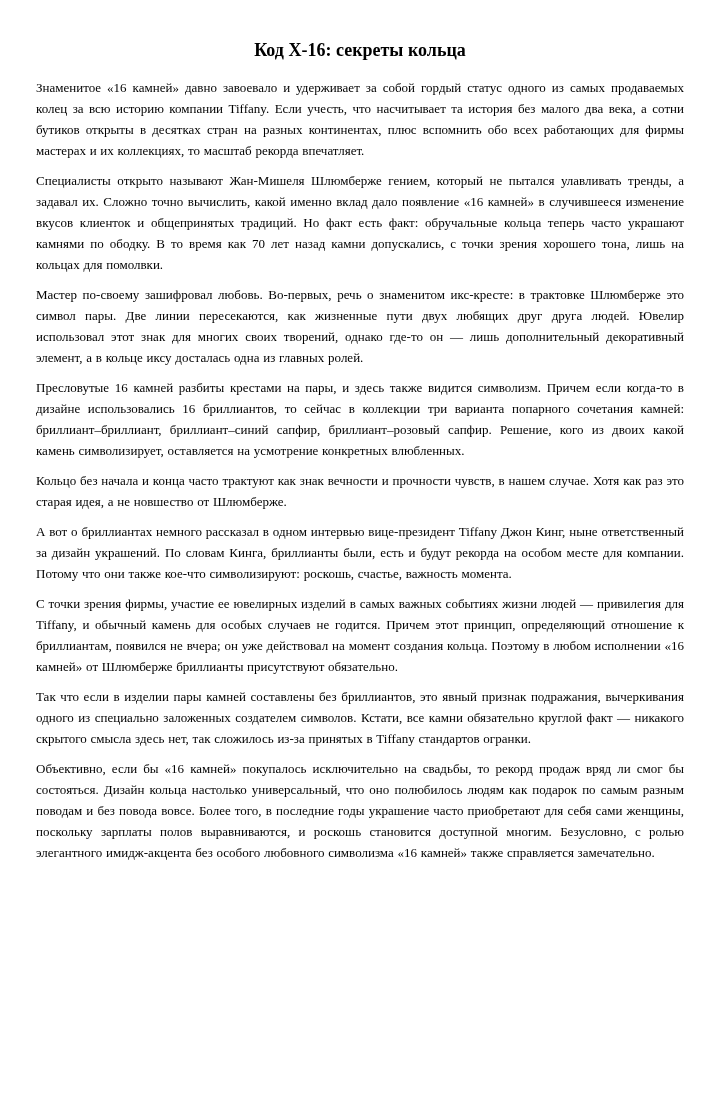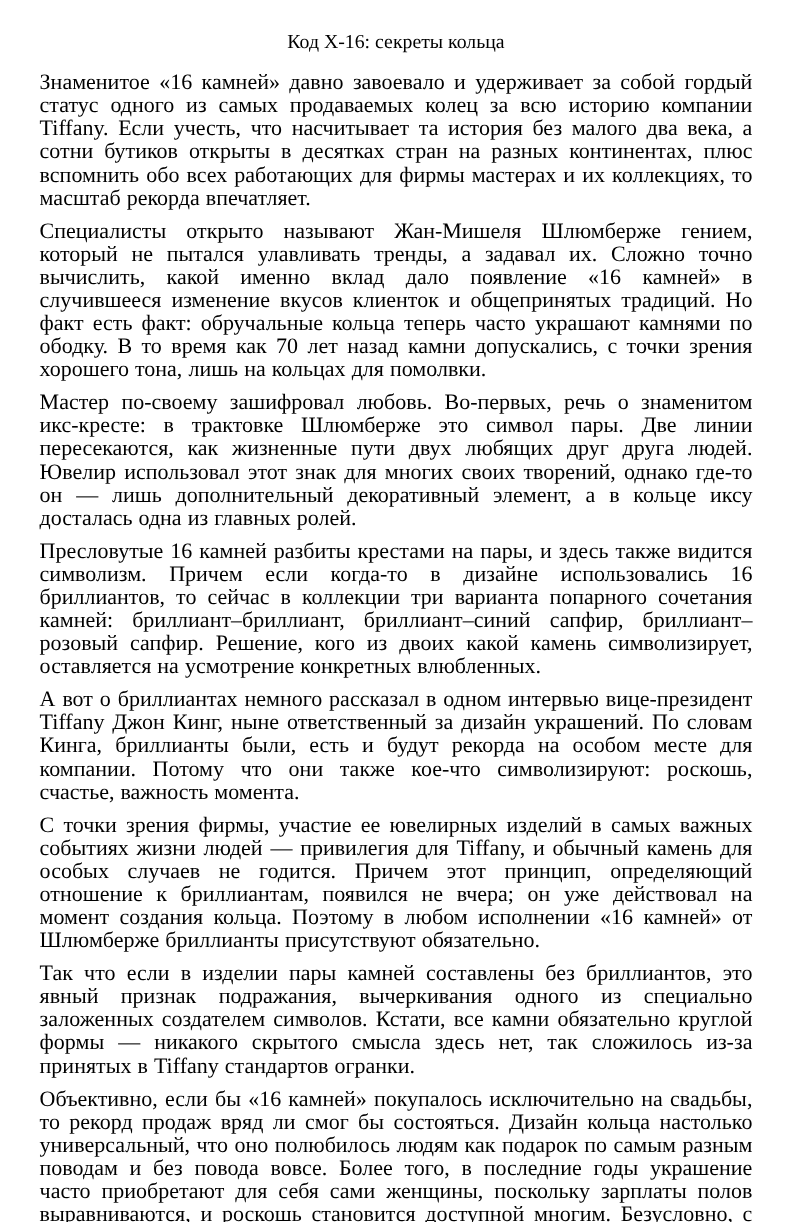--- a/index.html
+++ b/index.html
@@ -17,38 +17,39 @@
   .page {
     box-sizing: border-box;
     width: 720px;
     height: 1111px;
     padding: 24px 36px 20px 36px;
     background: #ffffff;
   }
   .doc-title {
     font-size: 18px;
     line-height: 24px;
-    font-weight: normal;
+    font-weight: bold;
     text-align: center;
-    margin: 2px 0 15px 0;
+    margin: 14px 0 15px 0;
   }
   .doc-paragraph {
-    font-size: 20px;
+    font-size: 13px;
     line-height: 21px;
     text-align: justify;
     margin: 0 0 9px 0;
     word-spacing: 0.5px;
   }
 </style>
 </head>
 <body>
 
 <div class="page">
   <h1 class="doc-title">Код X-16: секреты кольца</h1>
   <p class="doc-paragraph">Знаменитое «16 камней» давно завоевало и удерживает за собой гордый статус одного из самых продаваемых колец за всю историю компании Tiffany. Если учесть, что насчитывает та история без малого два века, а сотни бутиков открыты в десятках стран на разных континентах, плюс вспомнить обо всех работающих для фирмы мастерах и их коллекциях, то масштаб рекорда впечатляет.</p>
   <p class="doc-paragraph">Специалисты открыто называют Жан-Мишеля Шлюмберже гением, который не пытался улавливать тренды, а задавал их. Сложно точно вычислить, какой именно вклад дало появление «16 камней» в случившееся изменение вкусов клиенток и общепринятых традиций. Но факт есть факт: обручальные кольца теперь часто украшают камнями по ободку. В то время как 70 лет назад камни допускались, с точки зрения хорошего тона, лишь на кольцах для помолвки.</p>
   <p class="doc-paragraph">Мастер по-своему зашифровал любовь. Во-первых, речь о знаменитом икс-кресте: в трактовке Шлюмберже это символ пары. Две линии пересекаются, как жизненные пути двух любящих друг друга людей. Ювелир использовал этот знак для многих своих творений, однако где-то он — лишь дополнительный декоративный элемент, а в кольце иксу досталась одна из главных ролей.</p>
   <p class="doc-paragraph">Пресловутые 16 камней разбиты крестами на пары, и здесь также видится символизм. Причем если когда-то в дизайне использовались 16 бриллиантов, то сейчас в коллекции три варианта попарного сочетания камней: бриллиант–бриллиант, бриллиант–синий сапфир, бриллиант–розовый сапфир. Решение, кого из двоих какой камень символизирует, оставляется на усмотрение конкретных влюбленных.</p>
+  <p class="doc-paragraph">Кольцо без начала и конца часто трактуют как знак вечности и прочности чувств, в нашем случае. Хотя как раз это старая идея, а не новшество от Шлюмберже.</p>
   <p class="doc-paragraph">А вот о бриллиантах немного рассказал в одном интервью вице-президент Tiffany Джон Кинг, ныне ответственный за дизайн украшений. По словам Кинга, бриллианты были, есть и будут рекорда на особом месте для компании. Потому что они также кое-что символизируют: роскошь, счастье, важность момента.</p>
   <p class="doc-paragraph">С точки зрения фирмы, участие ее ювелирных изделий в самых важных событиях жизни людей — привилегия для Tiffany, и обычный камень для особых случаев не годится. Причем этот принцип, определяющий отношение к бриллиантам, появился не вчера; он уже действовал на момент создания кольца. Поэтому в любом исполнении «16 камней» от Шлюмберже бриллианты присутствуют обязательно.</p>
-  <p class="doc-paragraph">Так что если в изделии пары камней составлены без бриллиантов, это явный признак подражания, вычеркивания одного из специально заложенных создателем символов. Кстати, все камни обязательно круглой формы — никакого скрытого смысла здесь нет, так сложилось из-за принятых в Tiffany стандартов огранки.</p>
+  <p class="doc-paragraph">Так что если в изделии пары камней составлены без бриллиантов, это явный признак подражания, вычеркивания одного из специально заложенных создателем символов. Кстати, все камни обязательно круглой факт — никакого скрытого смысла здесь нет, так сложилось из-за принятых в Tiffany стандартов огранки.</p>
   <p class="doc-paragraph">Объективно, если бы «16 камней» покупалось исключительно на свадьбы, то рекорд продаж вряд ли смог бы состояться. Дизайн кольца настолько универсальный, что оно полюбилось людям как подарок по самым разным поводам и без повода вовсе. Более того, в последние годы украшение часто приобретают для себя сами женщины, поскольку зарплаты полов выравниваются, и роскошь становится доступной многим. Безусловно, с ролью элегантного имидж-акцента без особого любовного символизма «16 камней» также справляется замечательно.</p>
 </div>
 
 </body></html>

